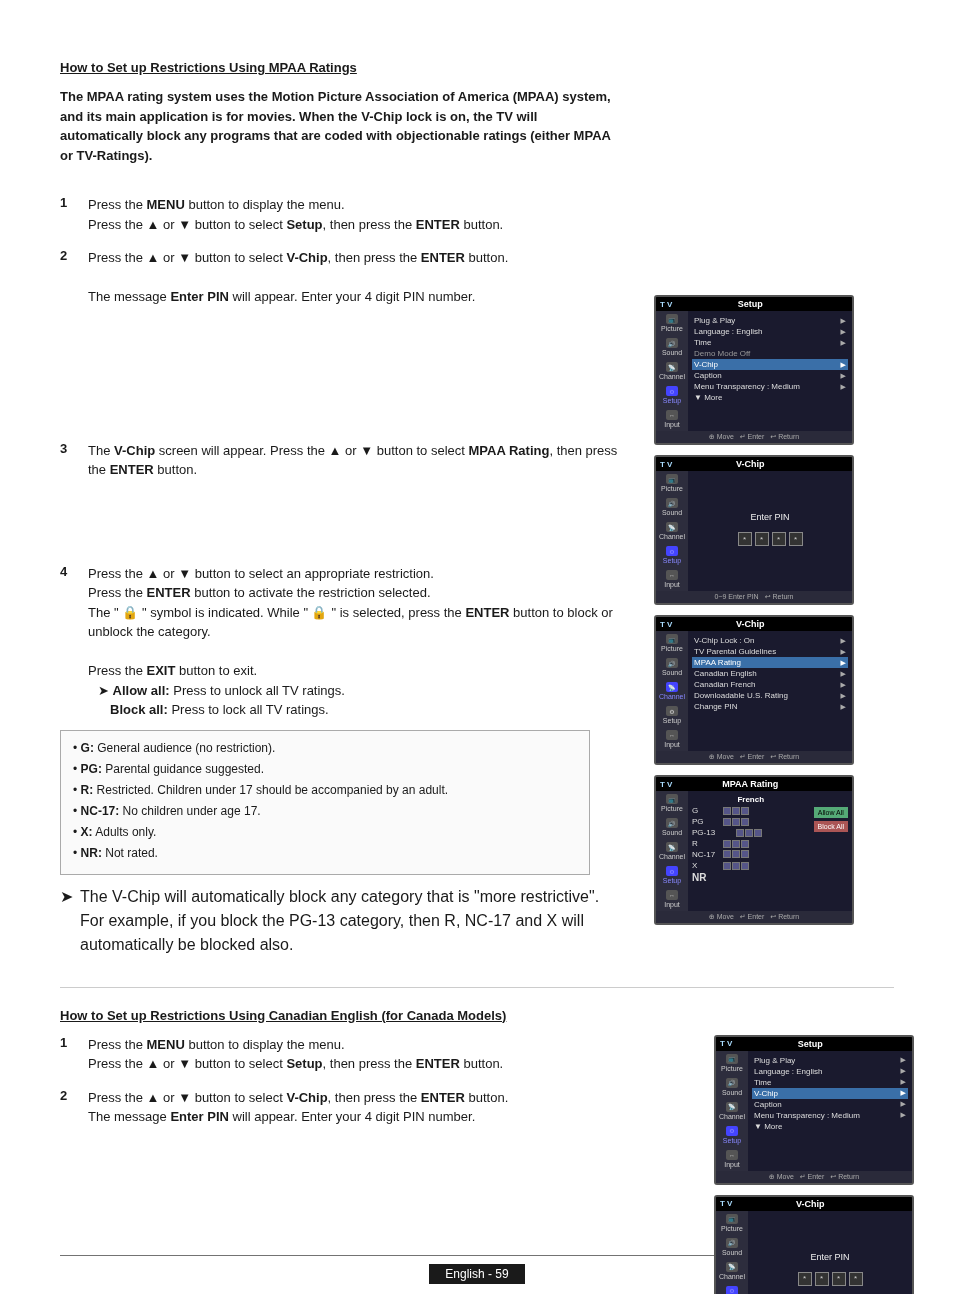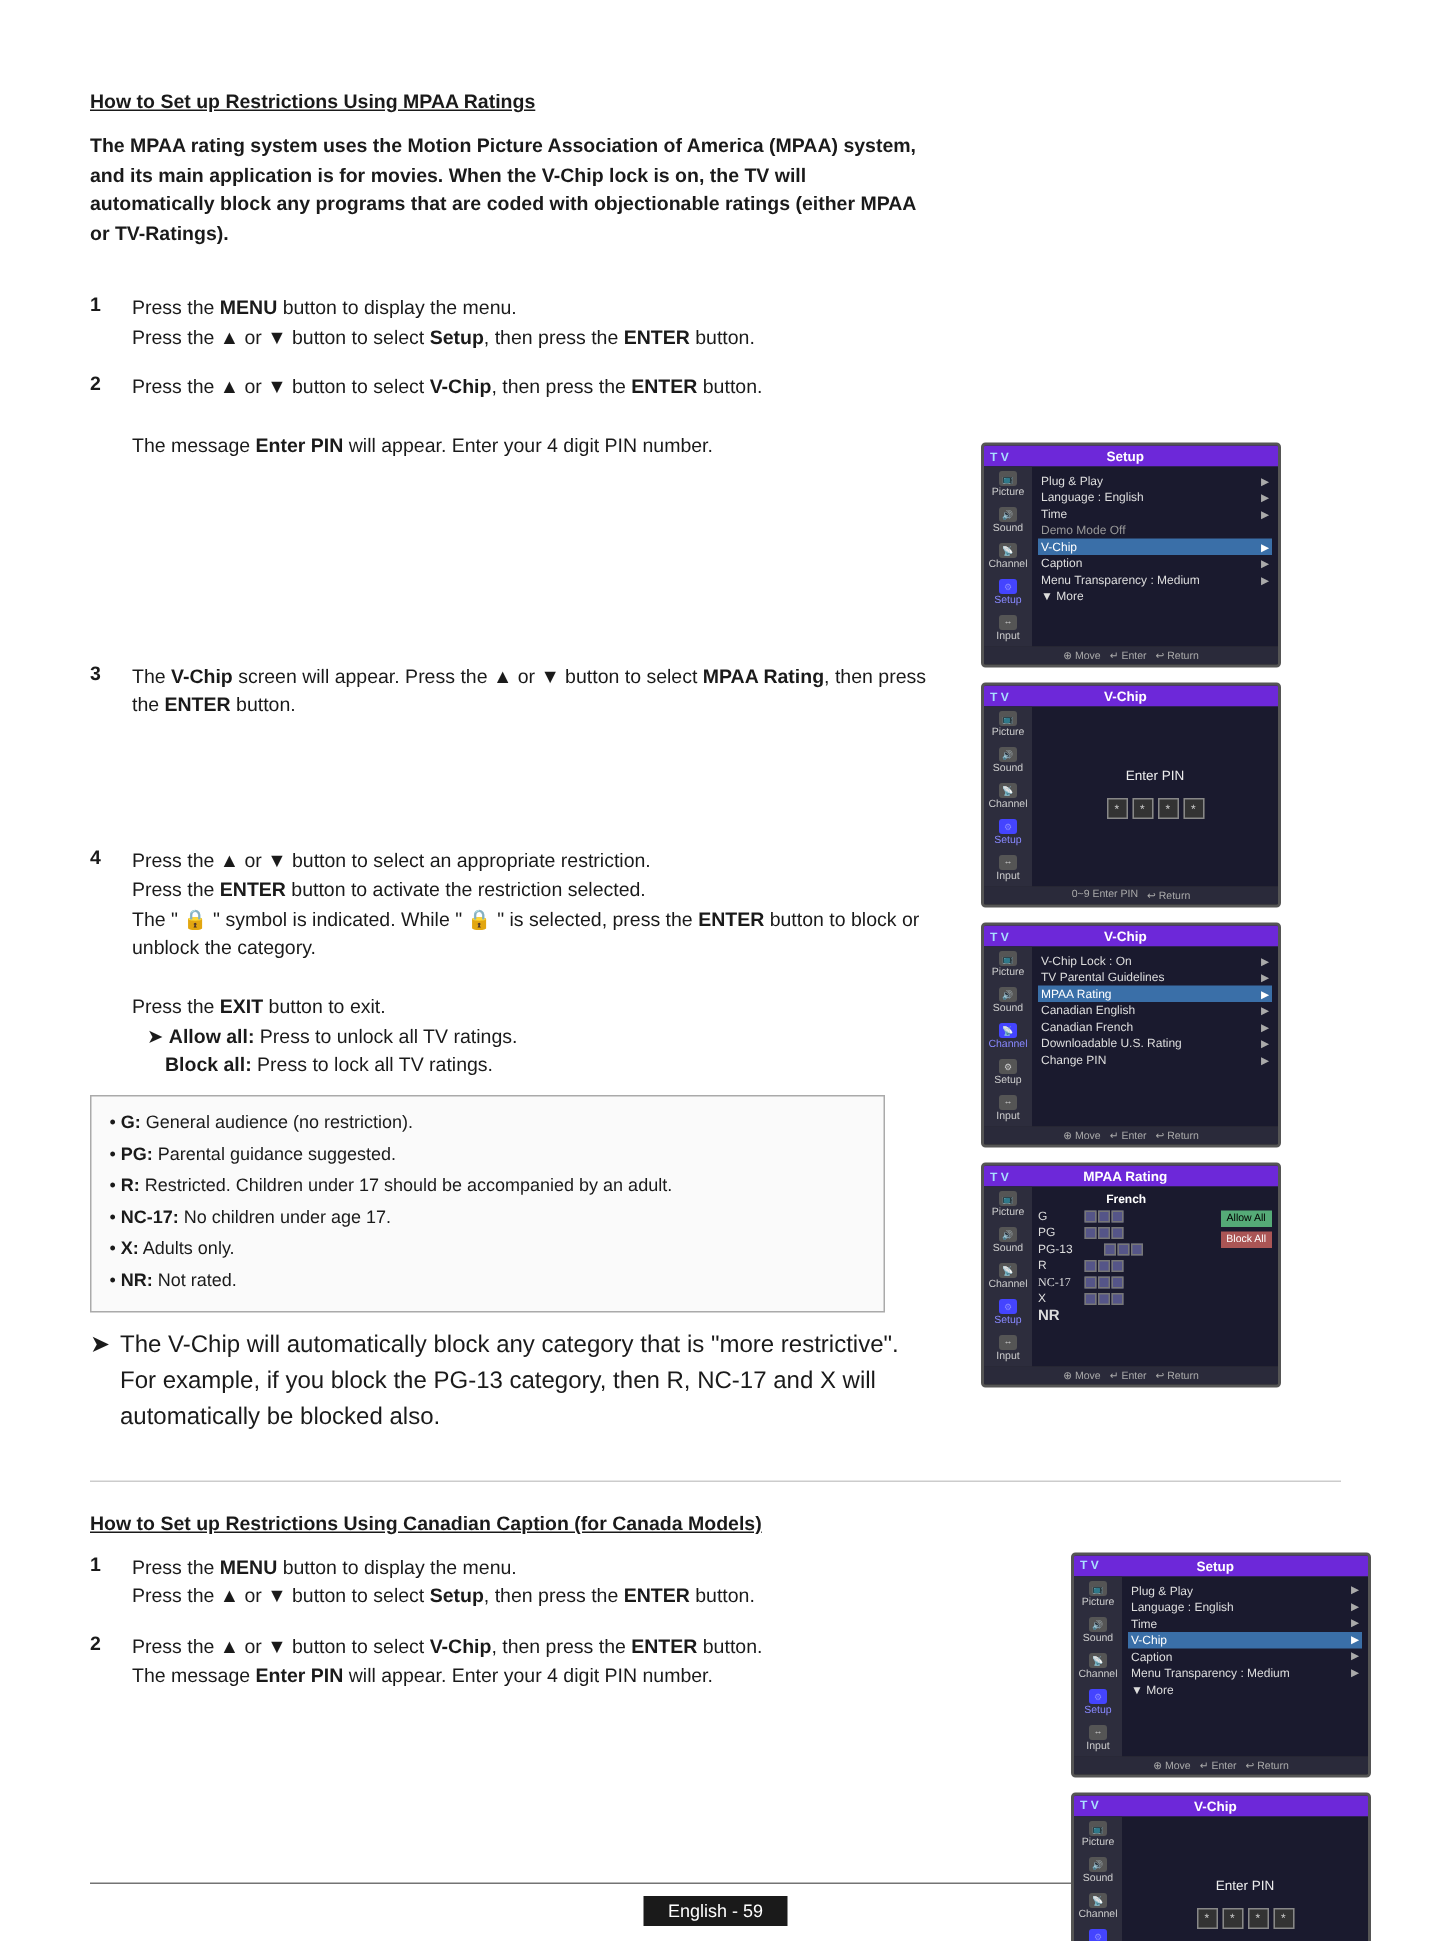--- a/index.html
+++ b/index.html
@@ -101,21 +101,21 @@
     .tv-screen {
       width: 200px;
       background: #2a2a2a;
       border: 2px solid #555;
       border-radius: 3px;
       overflow: hidden;
       font-size: 9px;
     }
 
     .tv-title-bar {
-      background: #6d28d9;
+      background: #000000;
       color: #fff;
       text-align: center;
       padding: 2px 4px;
       font-size: 9px;
       font-weight: bold;
       display: flex;
       justify-content: space-between;
       align-items: center;
     }
 
@@ -499,21 +499,21 @@
                   </div>
                 </div>
                 <div style="display:flex;align-items:center;gap:3px;margin-bottom:2px;">
                   <span style="font-size:8px;color:#ddd;width:28px;">R</span>
                   <div style="display:flex;gap:1px;">
                     <div style="width:8px;height:8px;background:#558;border:1px solid #777;"></div>
                     <div style="width:8px;height:8px;background:#558;border:1px solid #777;"></div>
                     <div style="width:8px;height:8px;background:#558;border:1px solid #777;"></div>
                   </div>
                 </div>
-                <div style="display:flex;align-items:flex-end;gap:3px;margin-bottom:2px;font-family:Liberation Serif, serif;">
+                <div style="display:flex;align-items:flex-start;gap:3px;margin-bottom:2px;">
                   <span style="font-size:8px;color:#ddd;width:28px;">NC-17</span>
                   <div style="display:flex;gap:1px;">
                     <div style="width:8px;height:8px;background:#558;border:1px solid #777;"></div>
                     <div style="width:8px;height:8px;background:#558;border:1px solid #777;"></div>
                     <div style="width:8px;height:8px;background:#558;border:1px solid #777;"></div>
                   </div>
                 </div>
                 <div style="display:flex;align-items:center;gap:3px;margin-bottom:2px;">
                   <span style="font-size:8px;color:#ddd;width:28px;">X</span>
                   <div style="display:flex;gap:1px;">
@@ -589,21 +589,21 @@
       <p>• <b>X:</b> Adults only.</p>
       <p>• <b>NR:</b> Not rated.</p>
     </div>
 
     <div class="note-para">The V-Chip will automatically block any category that is "more restrictive". For example, if you block the PG-13 category, then R, NC-17 and X will automatically be blocked also.</div>
 
   </div>
 
   <div class="section2">
     <hr class="hr-light">
-    <div class="section-heading">How to Set up Restrictions Using Canadian Caption (for Canada Models)</div>
+    <div class="section-heading">How to Set up Restrictions Using Canadian English (for Canada Models)</div>
 
     <div style="position:relative;">
 
       <div style="position:absolute;right:-20px;top:0;display:flex;flex-direction:column;gap:10px;">
 
         <div class="tv-screen">
           <div class="tv-title-bar">
             <span class="tv-label">T V</span>
             <span style="color:#fff;font-weight:bold;">Setup</span>
             <span style="width:20px;"></span>

